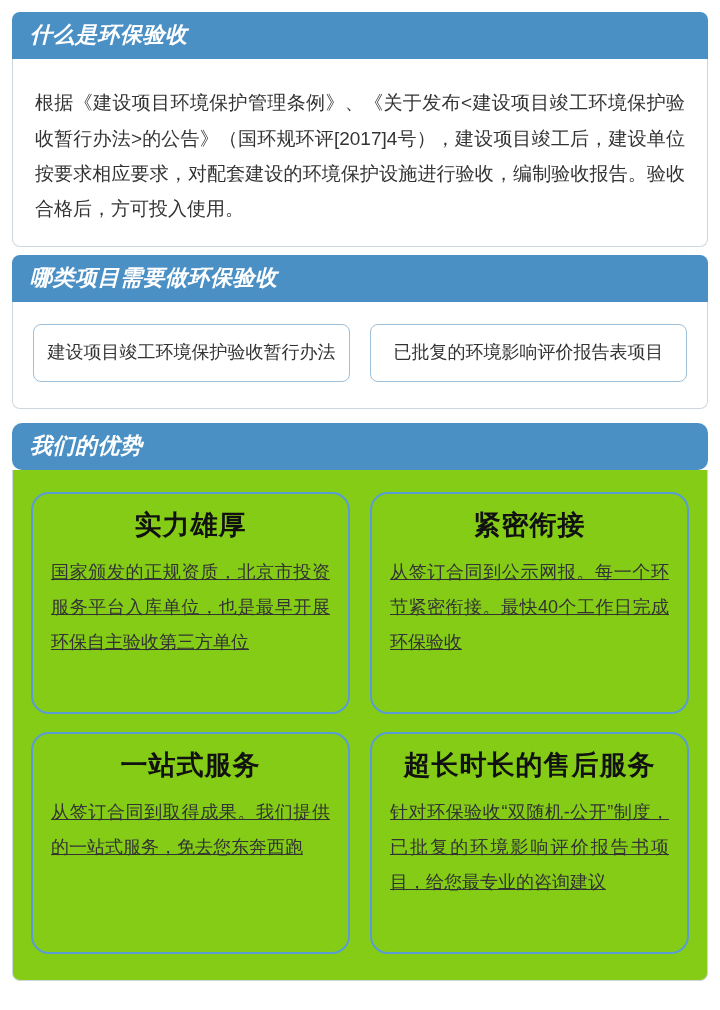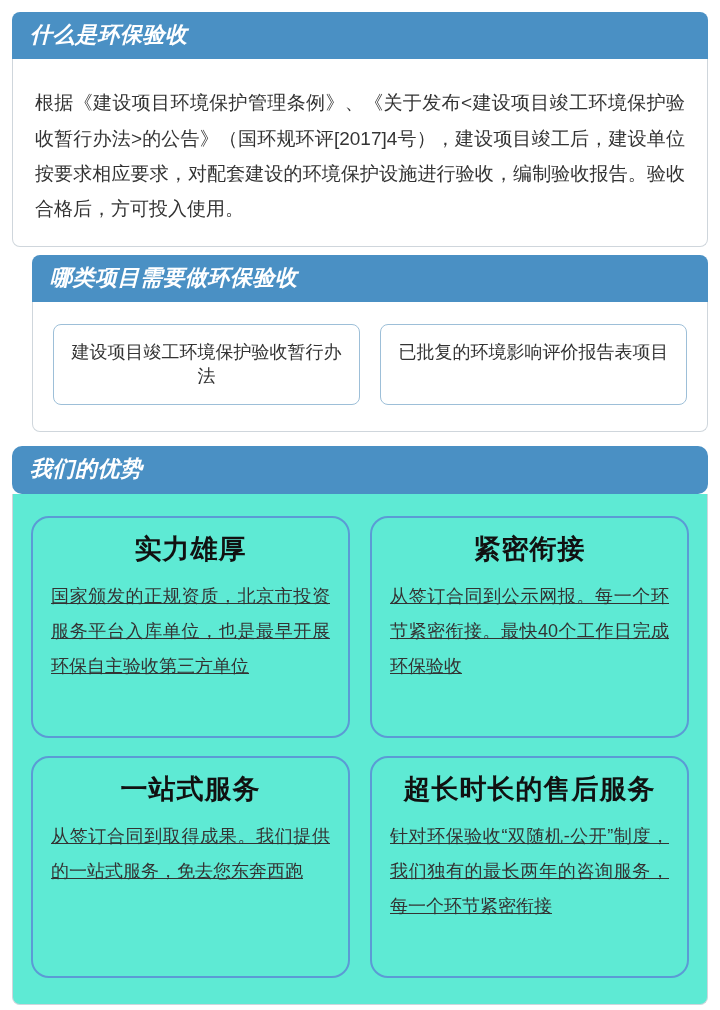--- a/index.html
+++ b/index.html
@@ -72,21 +72,21 @@
   
   .adv-header-wrap {
     margin-top: 14px;
   }
   .adv-panel {
     border: 1px solid #cfd6dc;
     border-top: none;
     border-radius: 0 0 8px 8px;
     padding: 22px 18px 26px 18px;
     box-sizing: border-box;
-    background: #5eead4;
+    background: #84cc16;
   }
   .adv-grid {
     display: grid;
     grid-template-columns: 1fr 1fr;
     gap: 18px 20px;
   }
   .adv-card {
     border: 2px solid #5b9bd5;
     border-radius: 18px;
     padding: 14px 18px 18px 18px;
@@ -115,21 +115,21 @@
 
 <div class="page">
 
   <div>
     <div class="section-header">什么是环保验收</div>
     <div class="panel">
       <div class="intro-body">根据《建设项目环境保护管理条例》、《关于发布&lt;建设项目竣工环境保护验收暂行办法&gt;的公告》（国环规环评[2017]4号），建设项目竣工后，建设单位按要求相应要求，对配套建设的环境保护设施进行验收，编制验收报告。验收合格后，方可投入使用。</div>
     </div>
   </div>
 
-  <div style="margin-top:8px;margin-left:20px;">
+  <div style="margin-top:8px;">
     <div class="section-header">哪类项目需要做环保验收</div>
     <div class="panel">
       <div class="types-body">
         <div class="type-box">建设项目竣工环境保护验收暂行办法</div>
         <div class="type-box">已批复的环境影响评价报告表项目</div>
       </div>
     </div>
   </div>
 
   <div class="adv-header-wrap">
@@ -147,20 +147,20 @@
           <div class="adv-text">从签订合同到公示网报。每一个环节紧密衔接。最快40个工作日完成环保验收</div>
         </div>
 
         <div class="adv-card">
           <div class="adv-title">一站式服务</div>
           <div class="adv-text">从签订合同到取得成果。我们提供的一站式服务，免去您东奔西跑</div>
         </div>
 
         <div class="adv-card">
           <div class="adv-title">超长时长的售后服务</div>
-          <div class="adv-text">针对环保验收“双随机-公开”制度，我们独有的最长两年的咨询服务，每一个环节紧密衔接</div>
+          <div class="adv-text">针对环保验收“双随机-公开”制度，已批复的环境影响评价报告书项目，给您最专业的咨询建议</div>
         </div>
 
       </div>
     </div>
   </div>
 
 </div>
 
 </body></html>

